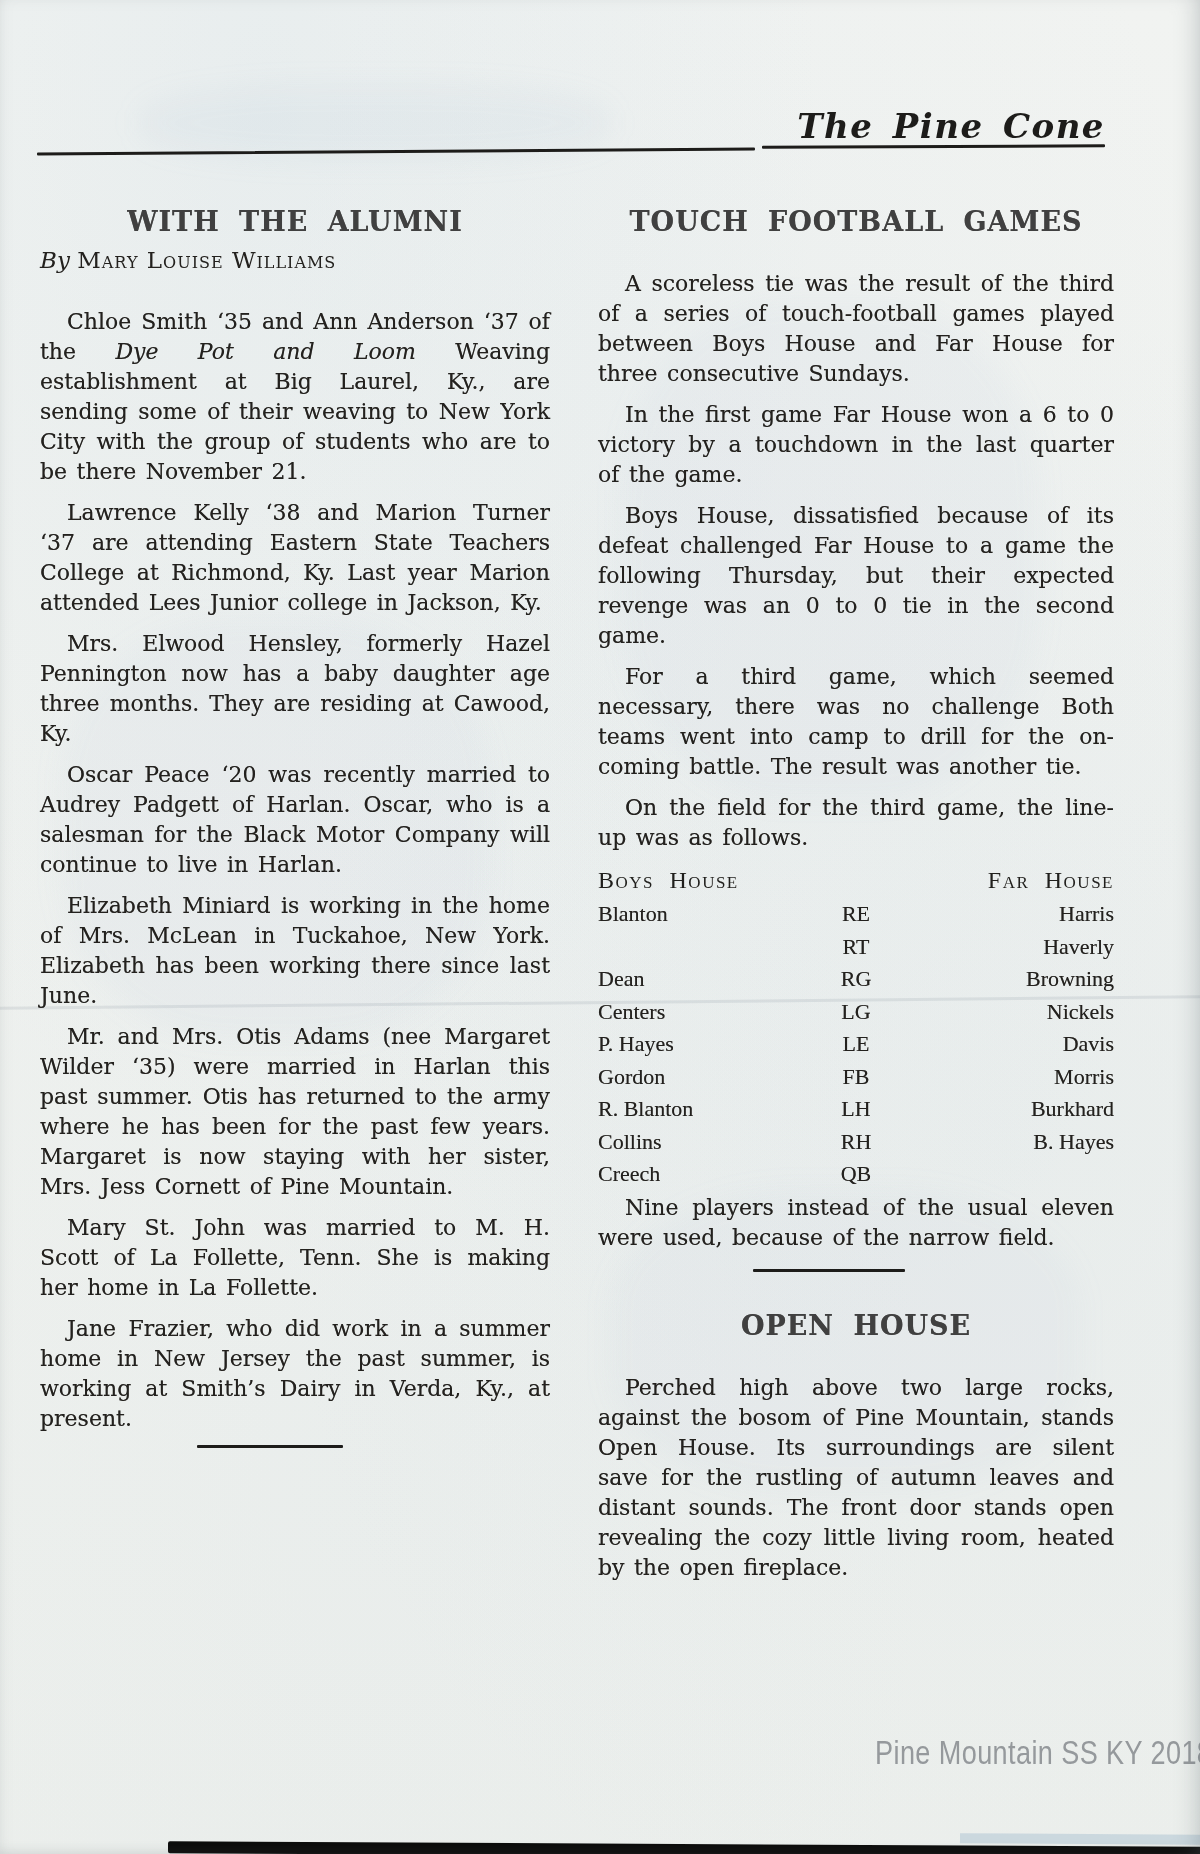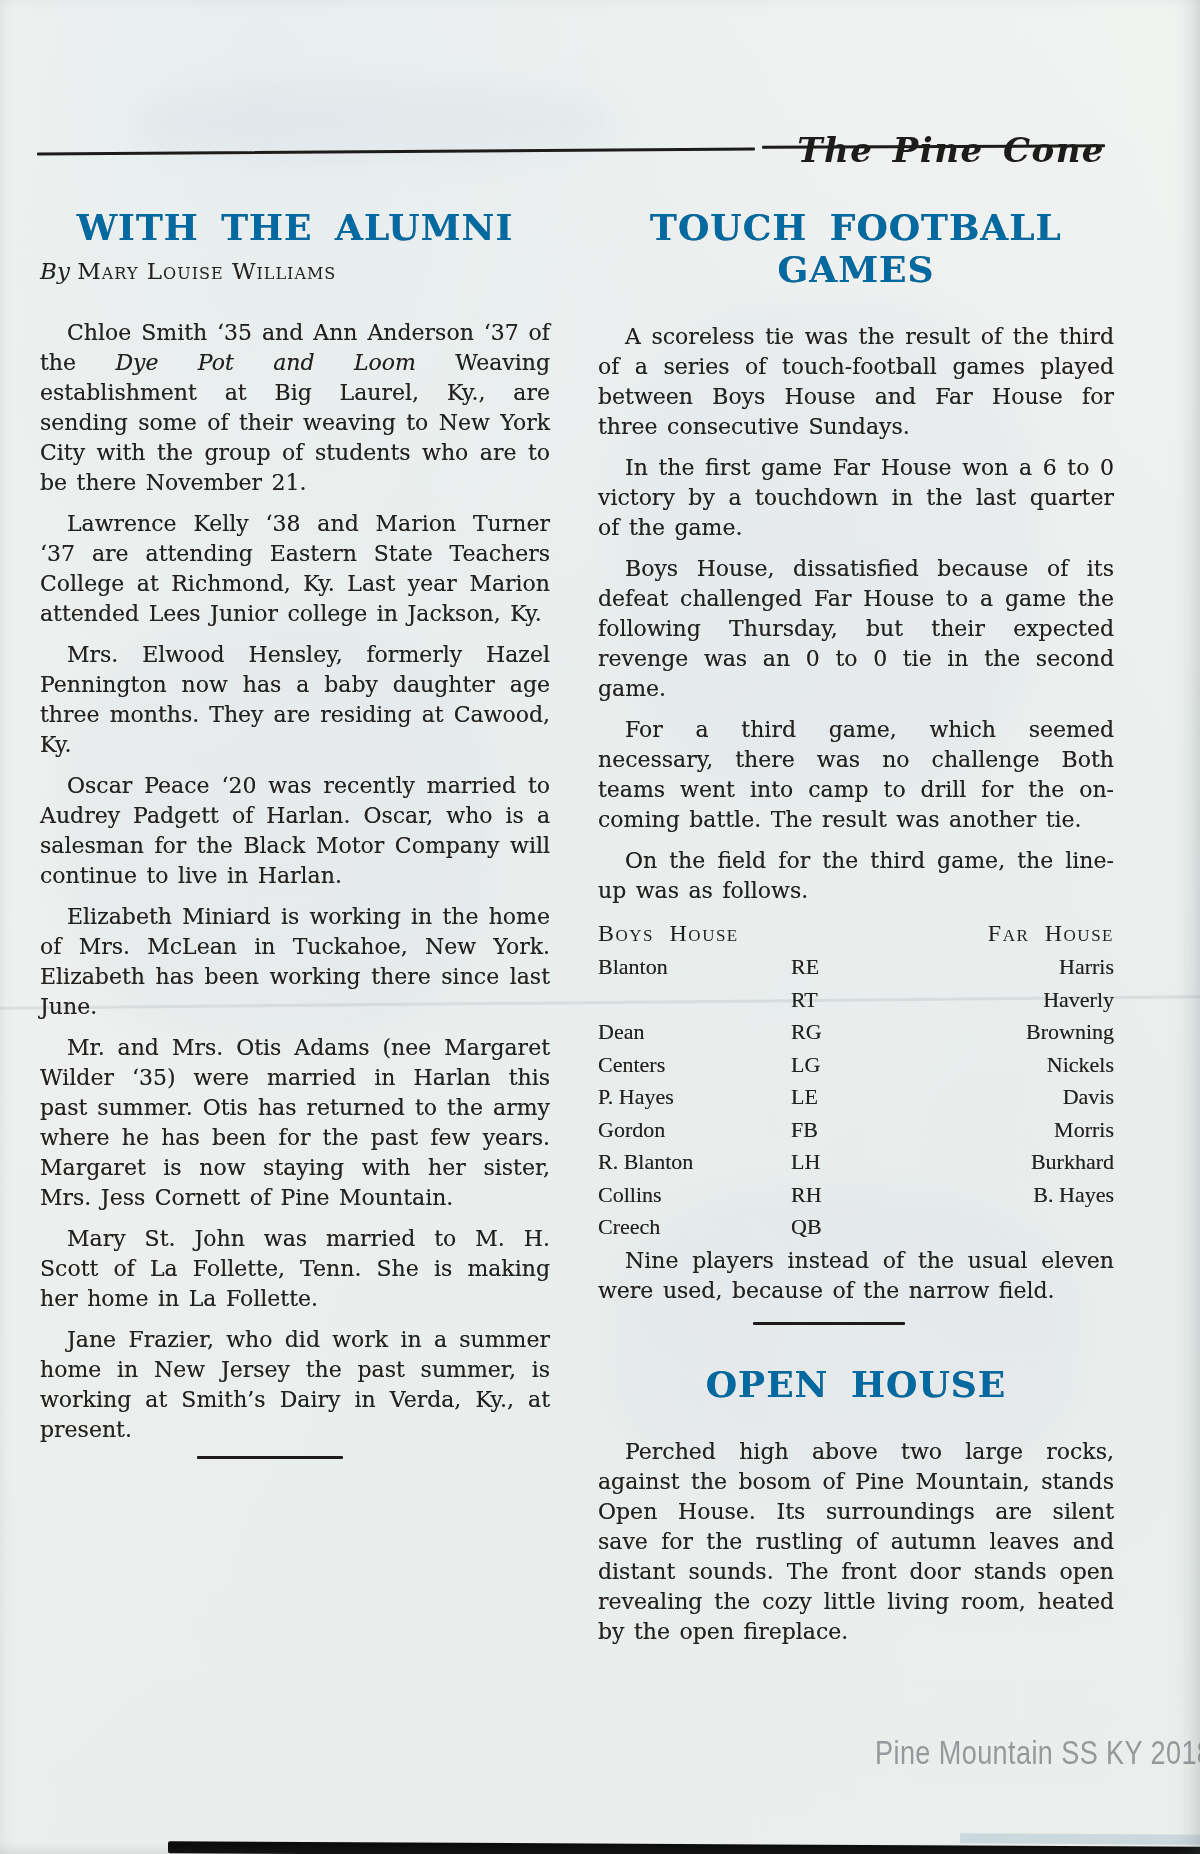--- a/index.html
+++ b/index.html
@@ -19,33 +19,33 @@
     box-shadow:inset -16px 0 22px -12px rgba(95,105,112,0.28),
                inset 0 -8px 16px -10px rgba(95,105,112,0.20),
                inset 10px 0 18px -14px rgba(120,128,134,0.18);
   }
   .smudge{position:absolute;background:rgba(150,182,206,0.08);filter:blur(14px);border-radius:40%;}
   .crease{position:absolute;background:rgba(125,138,150,0.16);pointer-events:none;}
 
   .masthead{
     position:absolute;top:106px;right:95px;
     font-size:34px;font-style:italic;font-weight:bold;
-    letter-spacing:1.5px;word-spacing:6px;color:#1d1c1a;margin-top:24px;
+    letter-spacing:1.5px;word-spacing:6px;color:#1d1c1a;
   }
   .rule{position:absolute;background:#1d1c1a;height:3px;border-radius:1px;}
   .rule-left{left:37px;top:150px;width:718px;transform:rotate(-0.4deg);}
   .rule-right{left:762px;top:145px;width:343px;transform:rotate(-0.25deg);}
 
   .col{position:absolute;top:200px;}
   .col-left{left:40px;width:510px;}
   .col-right{left:598px;width:516px;}
 
   .head{
-    text-align:center;font-size:36px;letter-spacing:1px;word-spacing:9px;
-    margin:6px 0 0;color:#0369a1;text-shadow:0 0 0.4px rgba(32,31,28,0.55);
+    text-align:center;font-size:27px;letter-spacing:1px;word-spacing:9px;
+    margin:6px 0 0;color:#404040;text-shadow:0 0 0.4px rgba(32,31,28,0.55);
   }
   .byline{font-size:23px;margin:10px 0 0;}
   .it{font-style:italic;}
   .sc{font-variant:small-caps;letter-spacing:1px;}
 
   .paras{display:block;}
   .col-left .paras{margin-top:34px;}
   .col-right .paras{margin-top:32px;}
   .para{
     font-size:22px;line-height:30px;text-align:justify;
@@ -53,21 +53,21 @@
     text-shadow:0 0 0.4px rgba(35,33,30,0.5);
   }
   .col-left .para{line-height:30px;}
 
   .lineup{margin-top:8px;font-family:Liberation Serif, serif;}
   .lineup-head{display:flex;justify-content:space-between;font-size:24px;line-height:32px;color:#201f1c;}
   .lineup-head .team{letter-spacing:1.5px;word-spacing:8px;}
   .lineup-rows{margin-top:2px;}
   .lineup-row{display:grid;grid-template-columns:1fr 130px 1fr;font-size:22px;line-height:32.5px;
     text-shadow:0 0 0.4px rgba(35,33,30,0.5);}
-  .lineup-row .pos{text-align:left;}
+  .lineup-row .pos{text-align:center;}
   .lineup-row .far{text-align:right;}
   .after-lineup{margin-top:2px;}
 
   .divider{height:3px;background:#1d1c1a;border-radius:1px;}
   .divider-left{width:146px;margin:10px 0 0 157px;}
   .divider-right{width:152px;margin:16px 0 0 155px;}
 
   .oh-head{margin-top:38px;}
   .oh-paras{margin-top:30px;}
 

